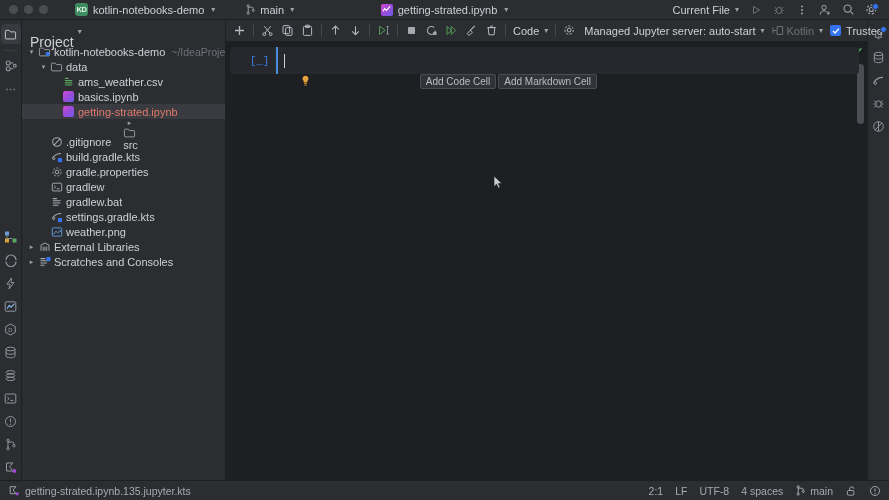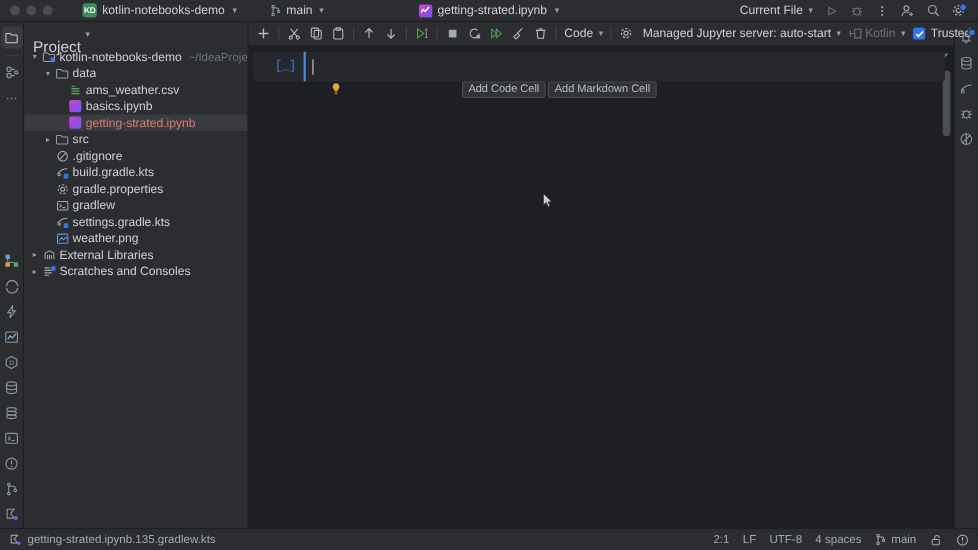--- a/index.html
+++ b/index.html
@@ -383,21 +383,21 @@
             </span>
             <span class="lbl">basics.ipynb</span>
           </div>
           <div class="row sel" style="padding-left: 28px;">
             <span class="arrow blank"></span>
             <span class="ico">
               <span class="nbico" style="display:inline-block"></span>
             </span>
             <span class="lbl">getting-strated.ipynb</span>
           </div>
-          <div class="row" style="padding-left: 16px;">
+          <div class="row" style="padding-left: 16px; flex-direction: column;">
             <span class="arrow">▸</span>
             <span class="ico">
               <svg width="13" height="12" viewBox="0 0 14 13">
                 <path d="M1.5 3.6V10a.7.7 0 0 0 .7.7h9.6a.7.7 0 0 0 .7-.7V4.6a.7.7 0 0 0-.7-.7H7L5.7 2.3H2.2a.7.7 0 0 0-.7.7z" stroke="#9aa0a6" stroke-width="1" fill="none"></path>
               </svg>
             </span>
             <span class="lbl">src</span>
           </div>
           <div class="row" style="padding-left: 16px;">
             <span class="arrow blank"></span>
@@ -433,20 +433,29 @@
           <div class="row" style="padding-left: 16px;">
             <span class="arrow blank"></span>
             <span class="ico">
               <svg width="12" height="12" viewBox="0 0 13 13">
                 <rect x="1.4" y="2.4" width="10.2" height="8.4" rx="1" stroke="#a6abb2" stroke-width="1" fill="none"></rect>
                 <polyline points="3.4,5 5,6.6 3.4,8.2" stroke="#a6abb2" stroke-width="1" fill="none"></polyline>
                 <path d="M6.2 8.4h3" stroke="#a6abb2" stroke-width="1"></path>
               </svg>
             </span>
             <span class="lbl">gradlew</span>
+          </div>
+          <div class="row" style="padding-left: 16px;">
+            <span class="arrow blank"></span>
+            <span class="ico">
+              <svg width="12" height="12" viewBox="0 0 13 13">
+                <path d="M2 2.8h4.4M2 5.2h8.2M2 7.6h8.2M2 10h6" stroke="#a6abb2" stroke-width="1.2"></path>
+              </svg>
+            </span>
+            <span class="lbl">gradlew.bat</span>
           </div>
           <div class="row" style="padding-left: 16px;">
             <span class="arrow blank"></span>
             <span class="ico">
               <svg width="12" height="12" viewBox="0 0 13 13">
                 <path d="M1.6 7.6c2.2-3.4 5.6-5 9.4-5" stroke="#a6abb2" stroke-width="1.1" fill="none"></path>
                 <circle cx="3" cy="8.2" r="1.2" stroke="#a6abb2" stroke-width="1" fill="none"></circle>
                 <rect x="7.4" y="7.6" width="4.6" height="4.6" rx="0.8" fill="#3574f0"></rect>
               </svg>
             </span>
@@ -670,21 +679,21 @@
   </div>
 
   <div class="status">
     <div class="st-left">
       <span>
         <svg width="12" height="12" viewBox="0 0 13 13">
             <path d="M2.4 1.8h6.2L5.4 5.4 8.8 9.4H2.4z" stroke="#a6abb2" stroke-width="1" fill="none"></path>
             <circle cx="10" cy="9.6" r="1.8" fill="#9b4bd8"></circle>
           </svg>
       </span>
-      <span class="st-item">getting-strated.ipynb.135.gradlew.kts</span>
+      <span class="st-item">getting-strated.ipynb.135.jupyter.kts</span>
     </div>
     <div class="st-right">
       <span class="st-item">2:1</span>
       <span class="st-item">LF</span>
       <span class="st-item">UTF-8</span>
       <span class="st-item">4 spaces</span>
       <span class="st-item" style="display:flex;align-items:center;gap:4px">
         <span>
           <svg width="11" height="11" viewBox="0 0 12 12">
               <path d="M3.5 2.5v7M3.5 3.5h4a1.5 1.5 0 0 1 1.5 1.5v1" stroke="#a6abb2" stroke-width="1" fill="none"></path>

